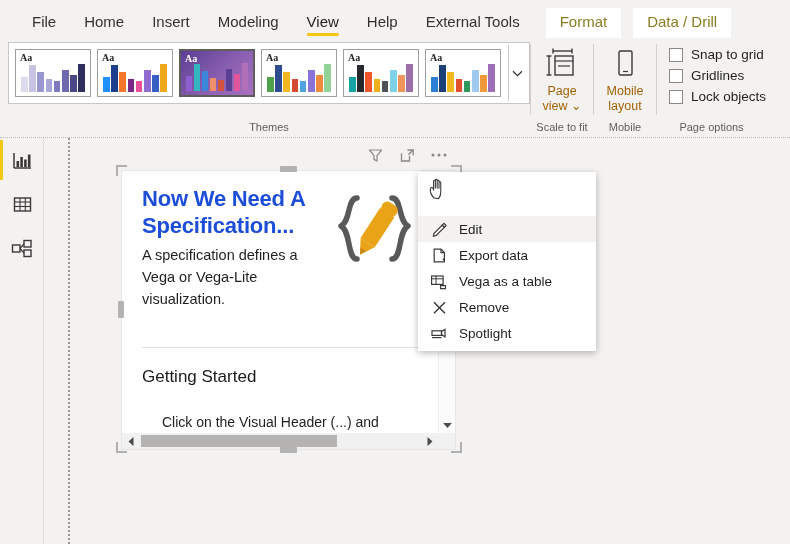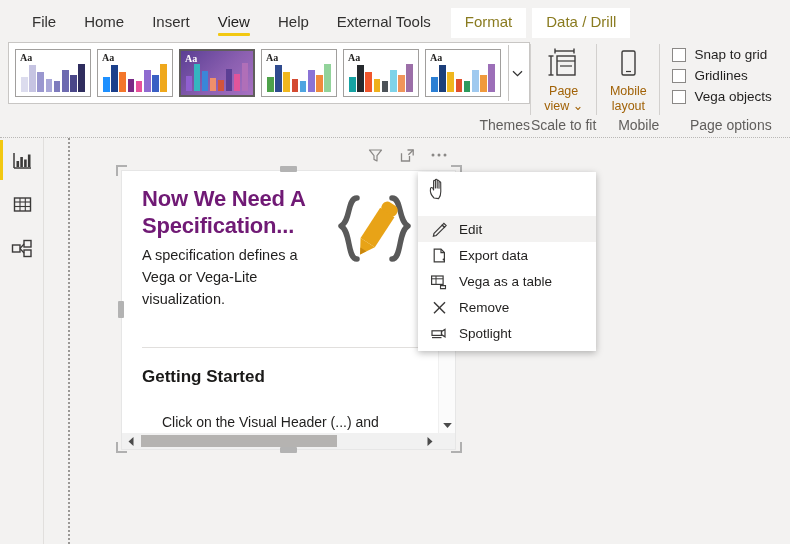--- a/index.html
+++ b/index.html
@@ -29,21 +29,21 @@
   .tab.active { color: #201f1e; }
   .tab.active::after {
     content: ""; position: absolute;
     left: 14px; right: 14px; bottom: 2px;
     height: 3px; background: #f2c811; border-radius: 1px;
   }
   .tab.contextual {
     background: #ffffff;
     color: #8a7b20;
     padding: 6px 14px 9px 14px;
-    margin-left: 6px;
+    margin-left: 12px;
   }
 
   
   .ribbon {
     position: absolute; top: 38px; left: 0; width: 790px; height: 100px;
     background: #f3f2f1;
     border-bottom: 1px dotted #b9b8b6;
   }
   .ribbon-groups { display: flex; height: 100%; align-items: stretch; }
 
@@ -80,21 +80,21 @@
   }
   .theme-bars i { display: block; flex: 1 1 auto; }
   .gallery-more {
     width: 18px; height: 56px;
     border-left: 1px solid #c8c6c4;
     display: flex; align-items: center; justify-content: center;
     margin-left: 4px;
     cursor: default;
   }
   .grp-label {
-    text-align: right; font-size: 14px; color: #605e5c;
+    text-align: center; font-size: 11px; color: #605e5c;
     margin-top: auto; padding-bottom: 4px;
   }
   .grp-sep {
     width: 1px; background: #d2d0ce;
     margin: 6px 0 22px 0;
   }
 
   .grp-btn {
     display: flex; flex-direction: column; align-items: center;
     justify-content: flex-start;
@@ -158,39 +158,39 @@
   
   .visual {
     position: absolute; left: 51px; top: 32px;
     width: 335px; height: 280px;
     background: #ffffff;
     border: 1px solid #e6e6e6;
   }
   .vis-body { position: absolute; inset: 0 17px 16px 0; overflow: hidden; padding: 14px 16px 0 20px; }
 
   .card-title {
-    font-size: 22px; font-weight: 700; color: #701a75;
+    font-size: 22px; font-weight: 700; color: #1d4ed8;
     line-height: 27px; letter-spacing: -0.2px;
     width: 195px;
   }
   .card-sub {
     font-size: 14.5px; color: #201f1e; line-height: 22px; margin-top: 5px;
     width: 190px;
   }
   .deneb-logo {
     position: absolute; right: 22px; top: 22px;
     width: 84px; height: 74px;
   }
   .card-rule {
     position: absolute; left: 20px; right: 20px; top: 176px;
     height: 1px; background: #e1dfdd;
   }
   .card-h2 {
     position: absolute; left: 20px; top: 196px;
-    font-size: 17px; font-weight: 700; color: #1b1a19;
+    font-size: 17px; font-weight: 400; color: #1b1a19;
   }
   .card-p {
     position: absolute; left: 40px; top: 240px; width: 248px;
     font-size: 14px; color: #201f1e; line-height: 23px;
   }
 
   
   .vsb {
     position: absolute; right: 0; top: 0; bottom: 16px; width: 17px;
     background: #fbfbfb; border-left: 1px solid #f0f0f0;
@@ -249,20 +249,21 @@
 </style>
 </head>
 <body>
 
 <div id="app">
 
   <div class="tabstrip">
     <div class="tab">File</div>
     <div class="tab">Home</div>
     <div class="tab">Insert</div>
+    <div class="tab">Modeling</div>
     <div class="tab active">View</div>
     <div class="tab">Help</div>
     <div class="tab">External Tools</div>
     <div class="tab contextual">Format</div>
     <div class="tab contextual">Data / Drill</div>
   </div>
 
   <div class="ribbon">
     <div class="ribbon-groups">
 
@@ -411,21 +412,21 @@
               <div class="check-row">
                 <span class="checkbox"></span>
                 <span class="check-label">Snap to grid</span>
               </div>
               <div class="check-row">
                 <span class="checkbox"></span>
                 <span class="check-label">Gridlines</span>
               </div>
               <div class="check-row">
                 <span class="checkbox"></span>
-                <span class="check-label">Vega objects</span>
+                <span class="check-label">Lock objects</span>
               </div>
             </div>
         </div>
         <div class="grp-label">Page options</div>
       </div>
 
     </div>
   </div>
 
   <div class="rail">

